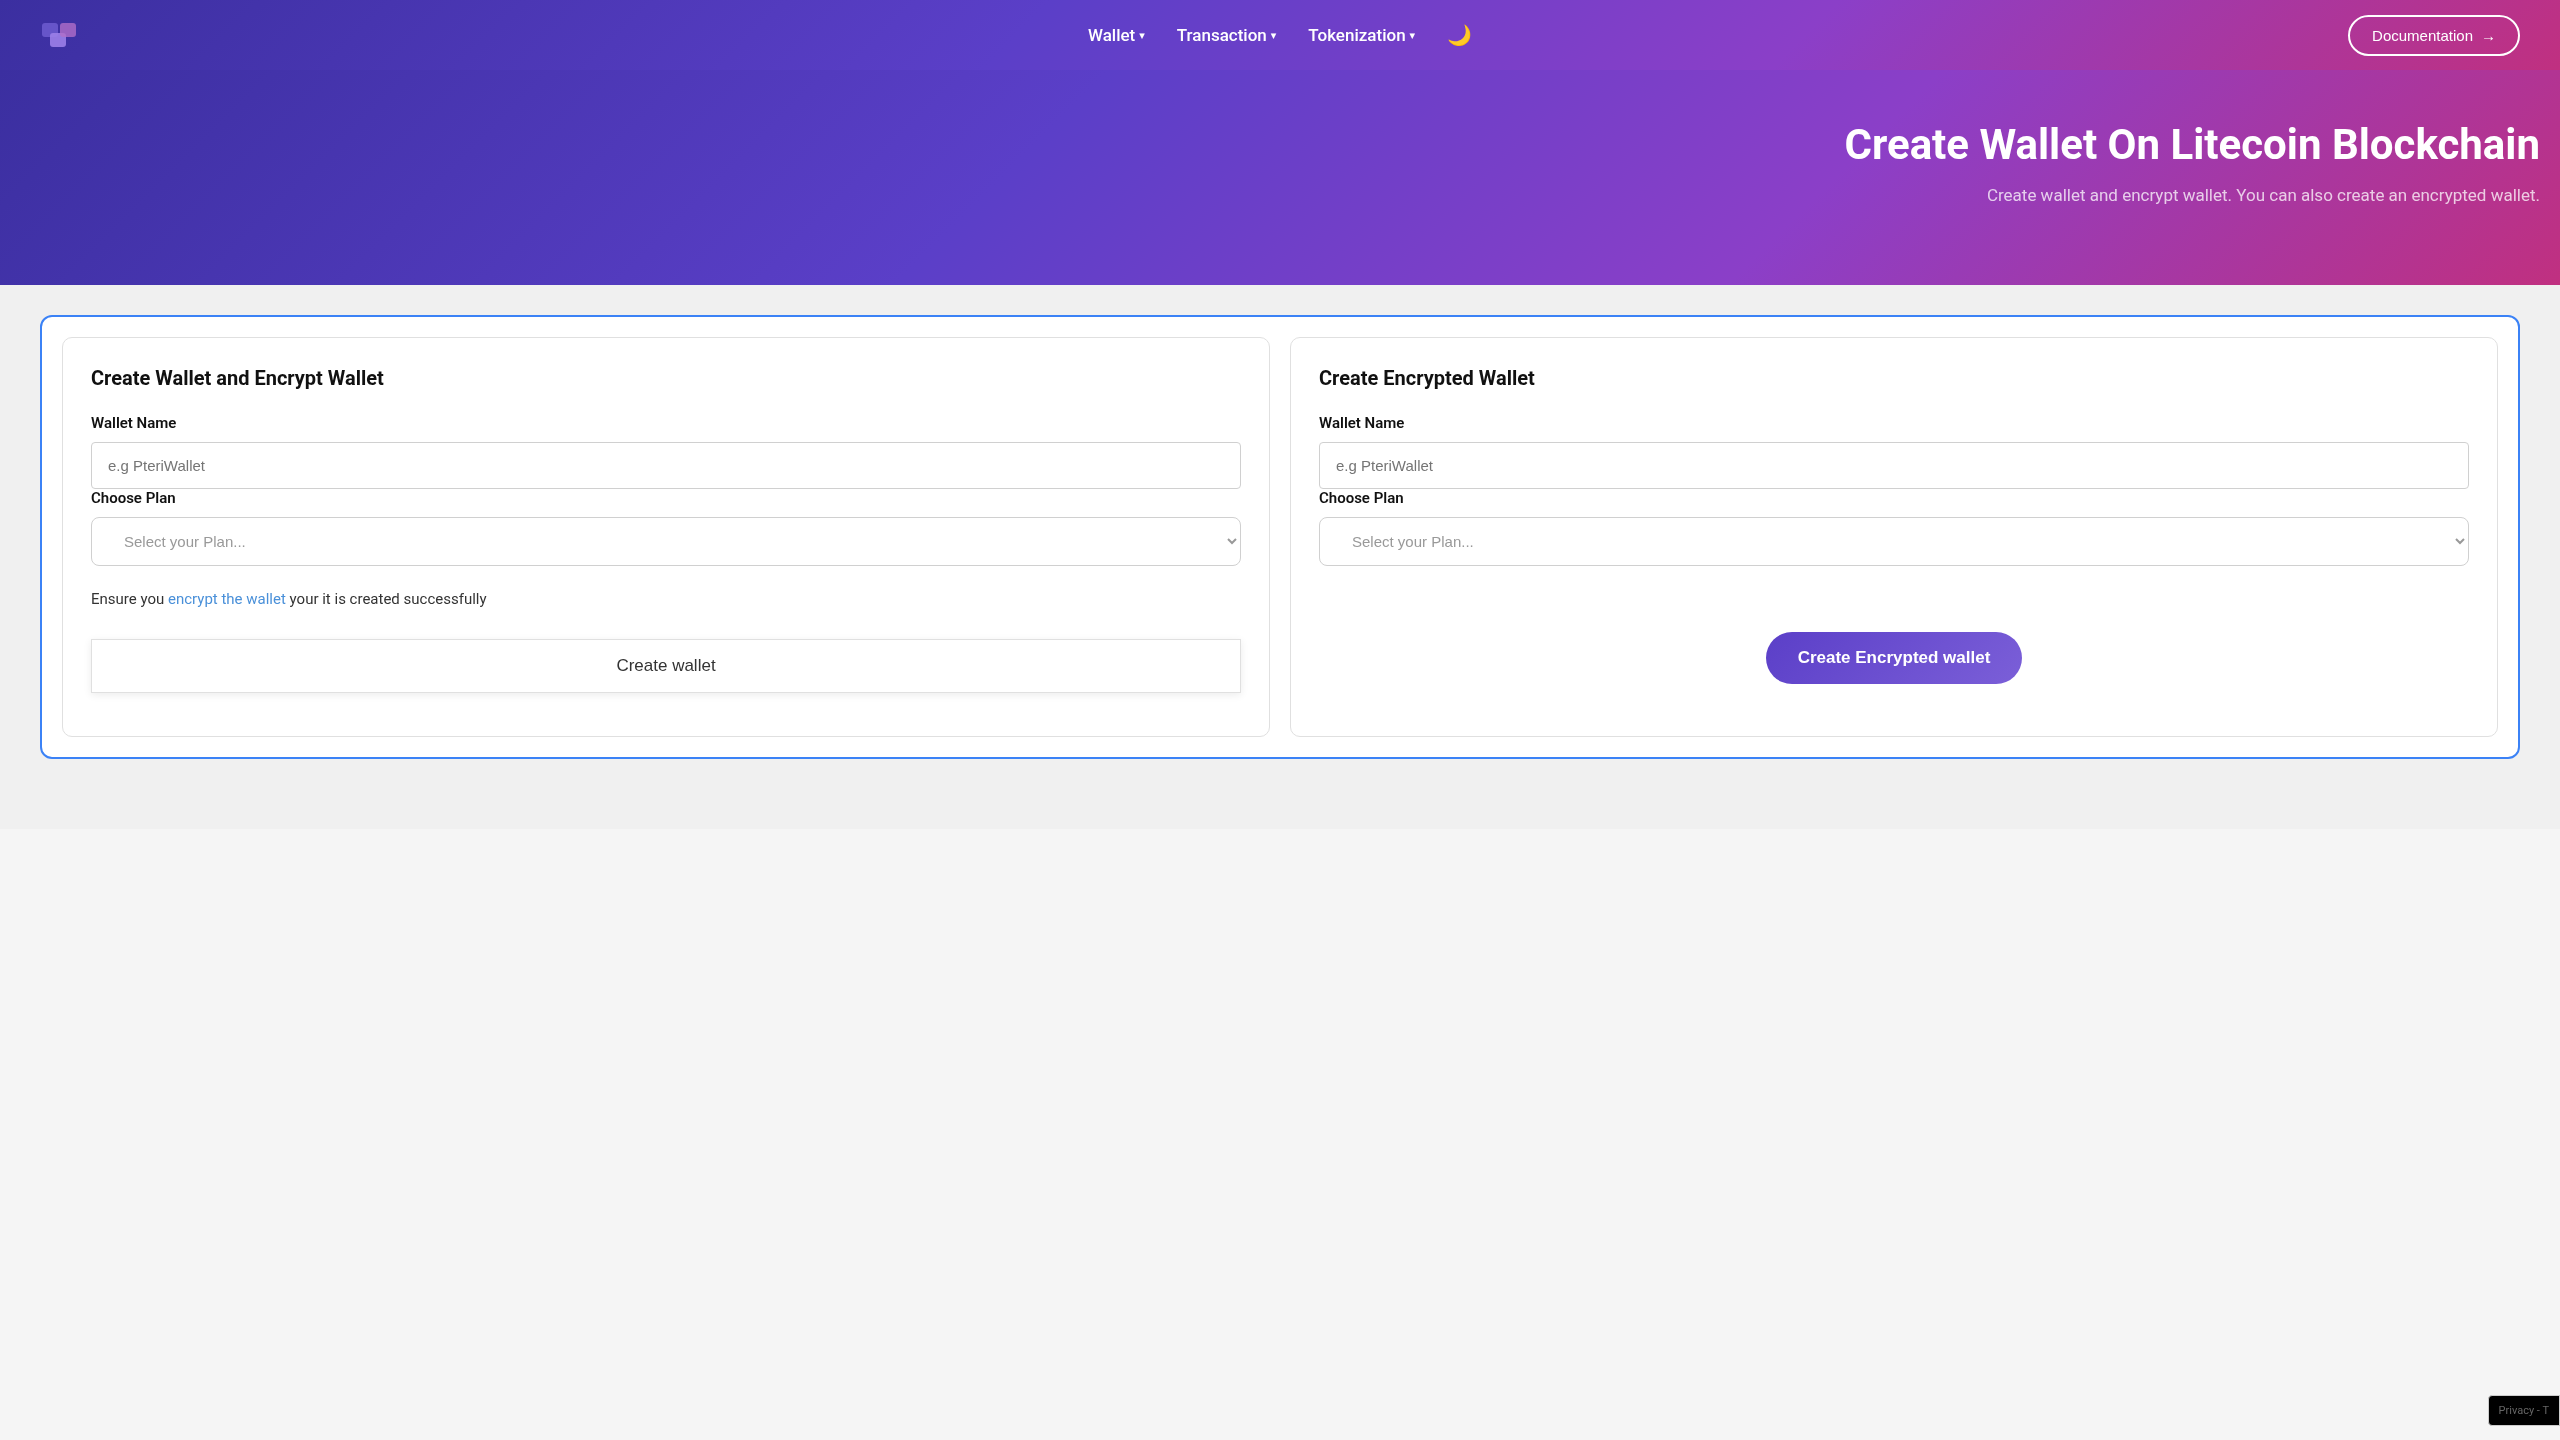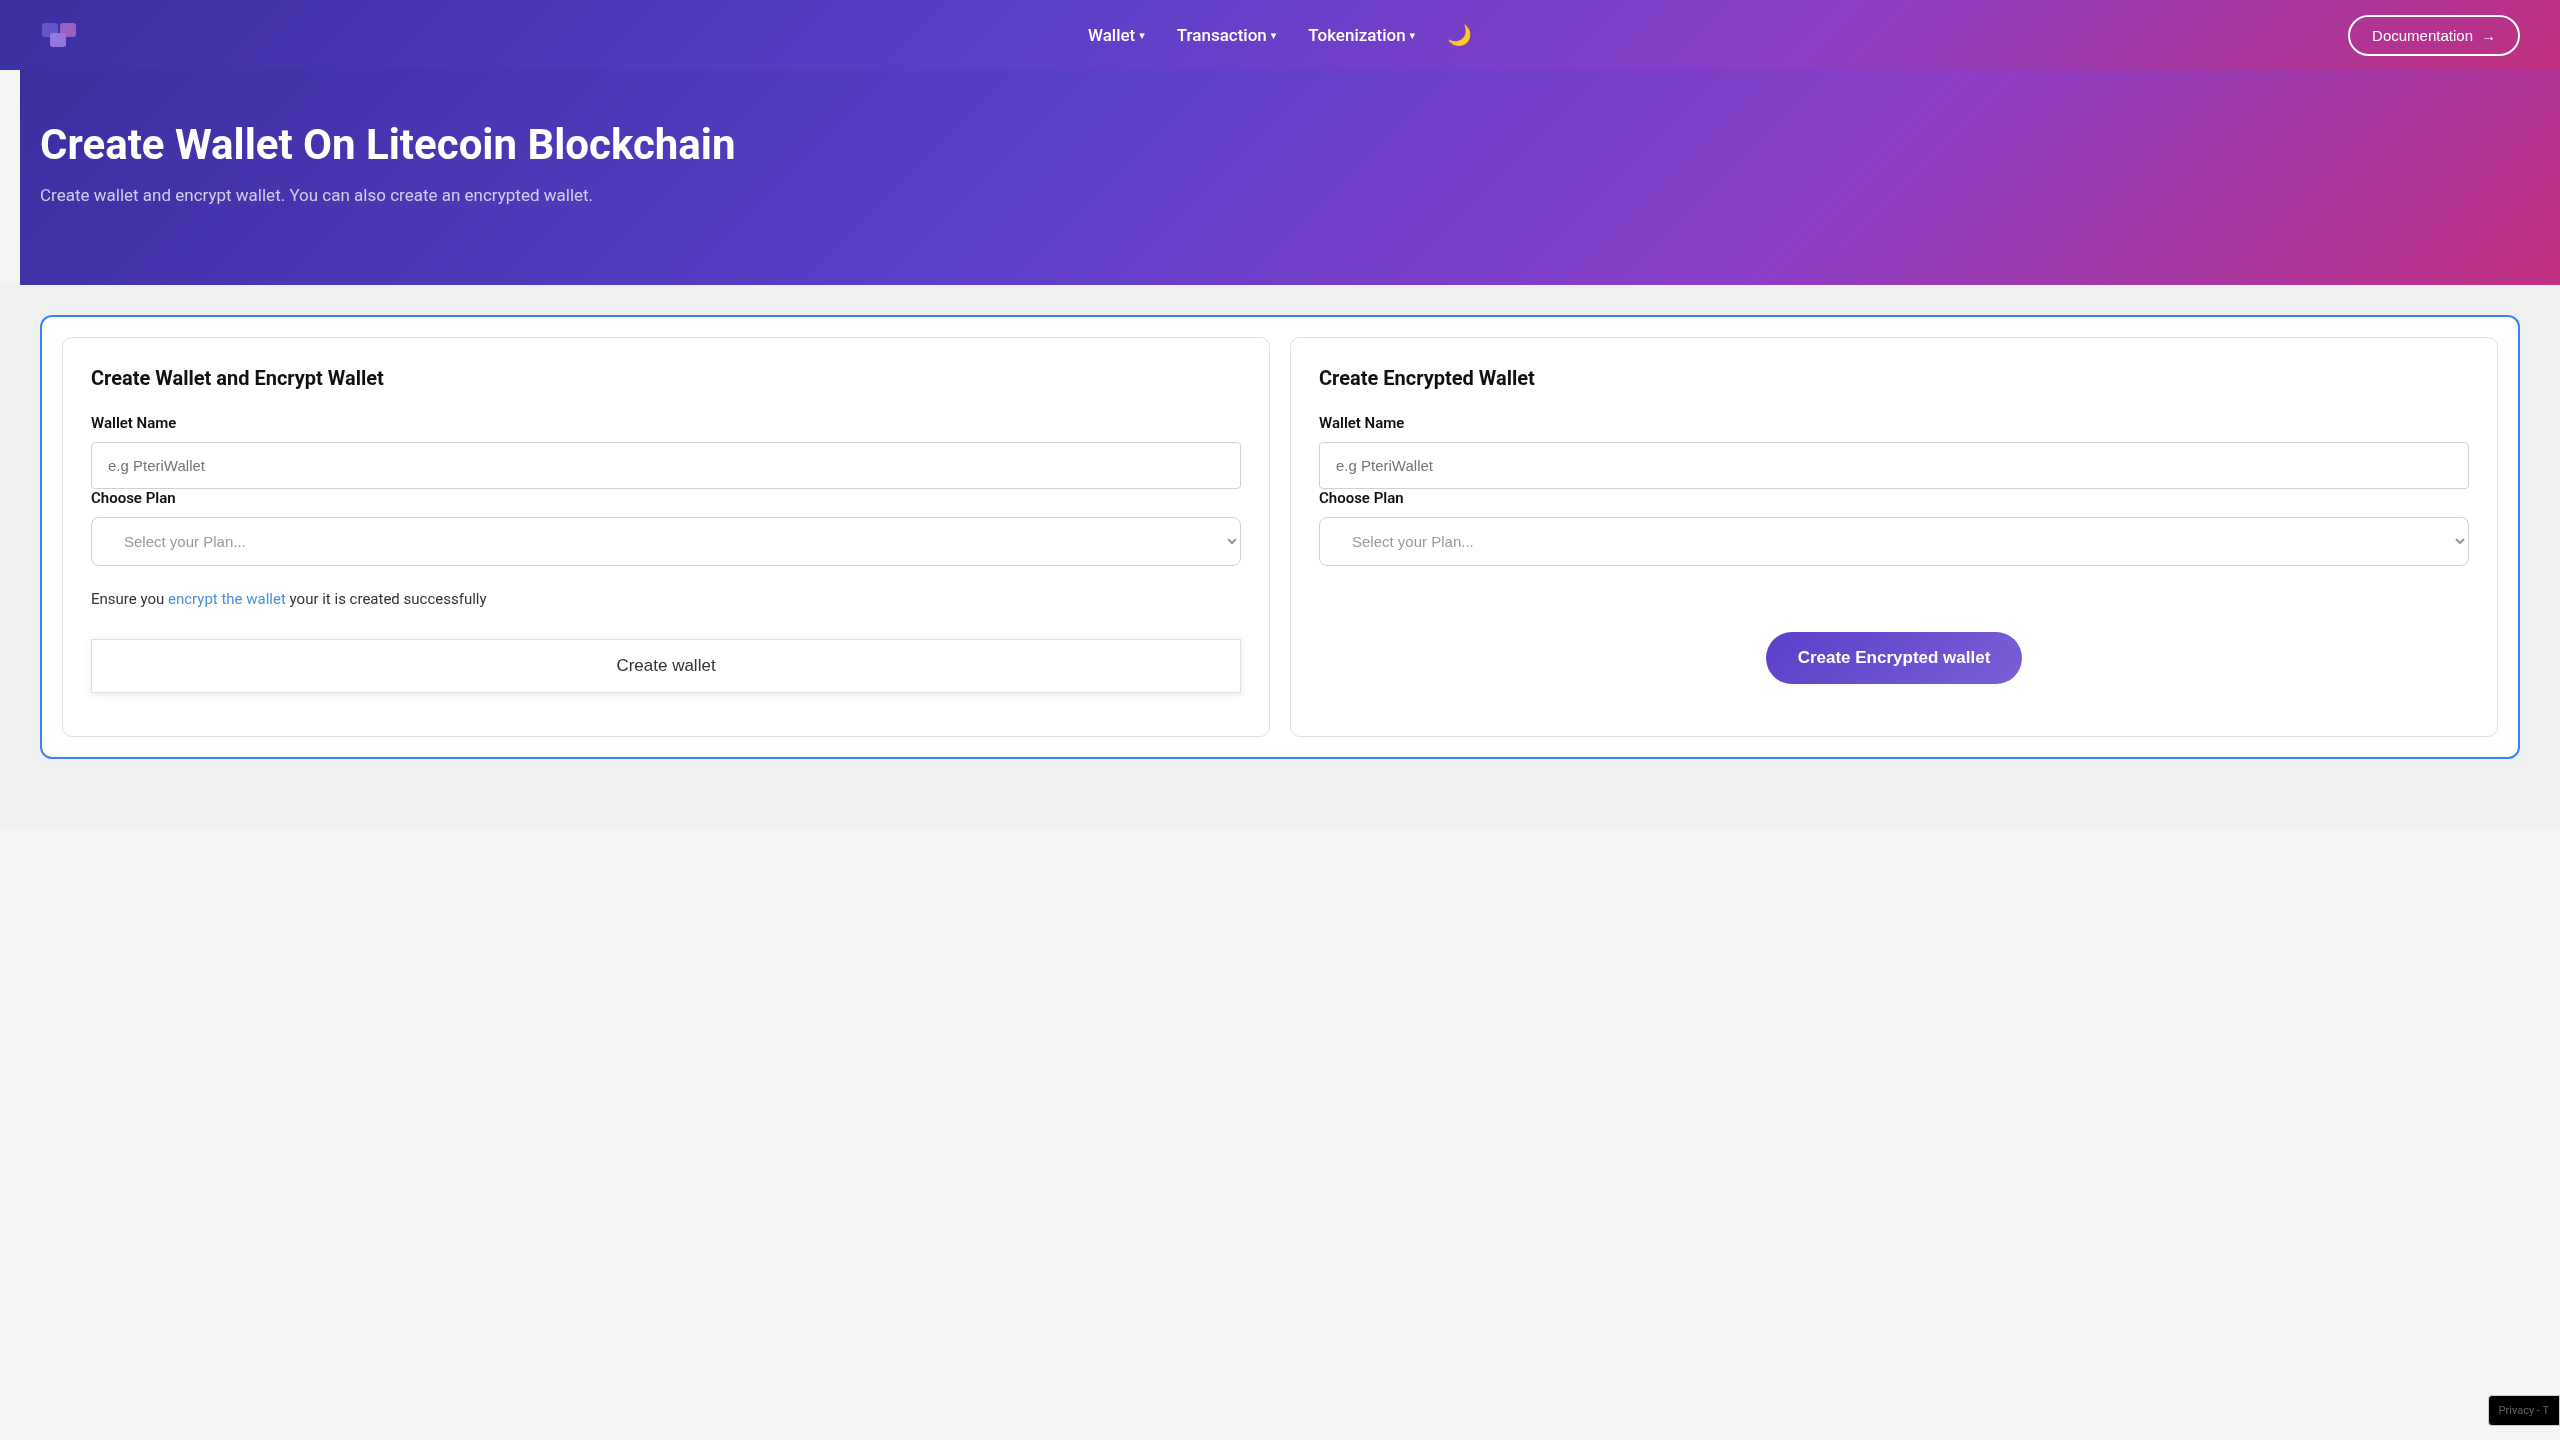--- a/index.html
+++ b/index.html
@@ -78,22 +78,21 @@
       display: flex;
       align-items: center;
       gap: 8px;
       font-weight: 500;
     }
 
     
     .hero {
       background: linear-gradient(135deg, #3b2fa0 0%, #5b3fc8 40%, #8b3fc8 70%, #c03080 100%);
       padding: 50px 20px 80px;
-      text-align: left;
-      margin-left: 20px;
+      text-align: right;
     }
 
     .hero-title {
       color: white;
       font-size: 42px;
       font-weight: 700;
       margin-bottom: 16px;
     }
 
     .hero-subtitle {

